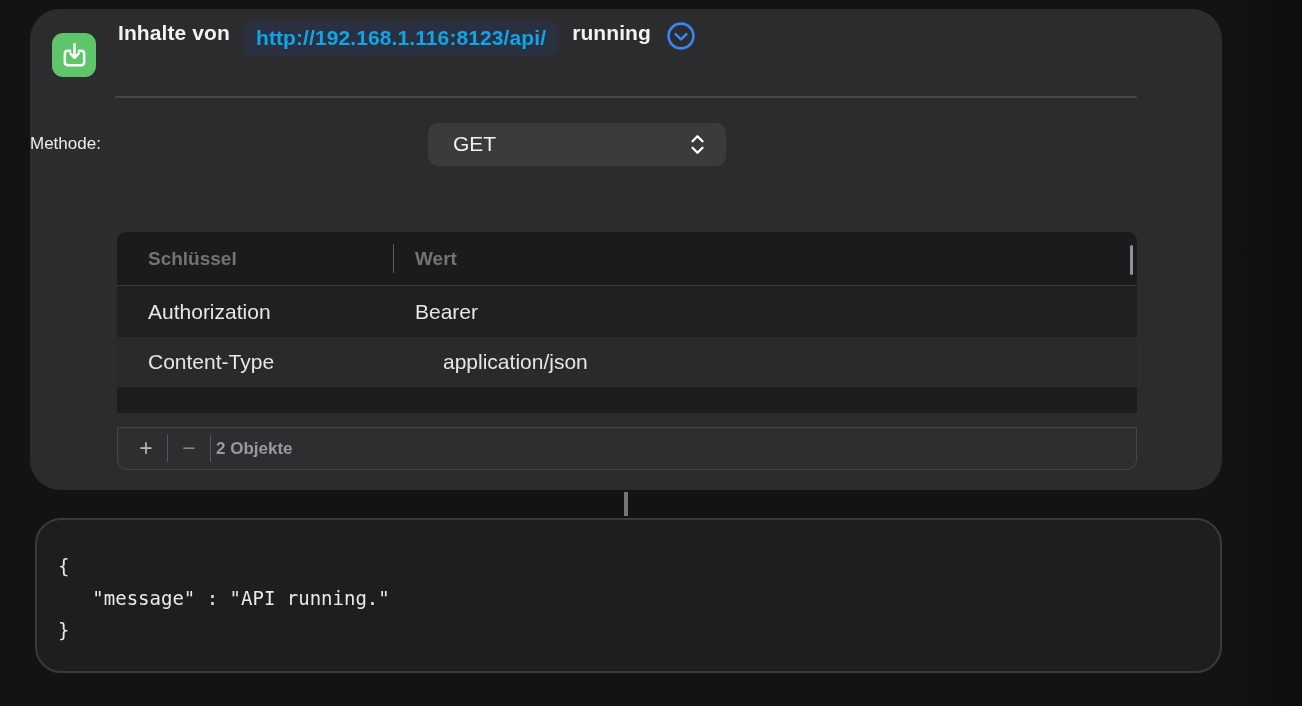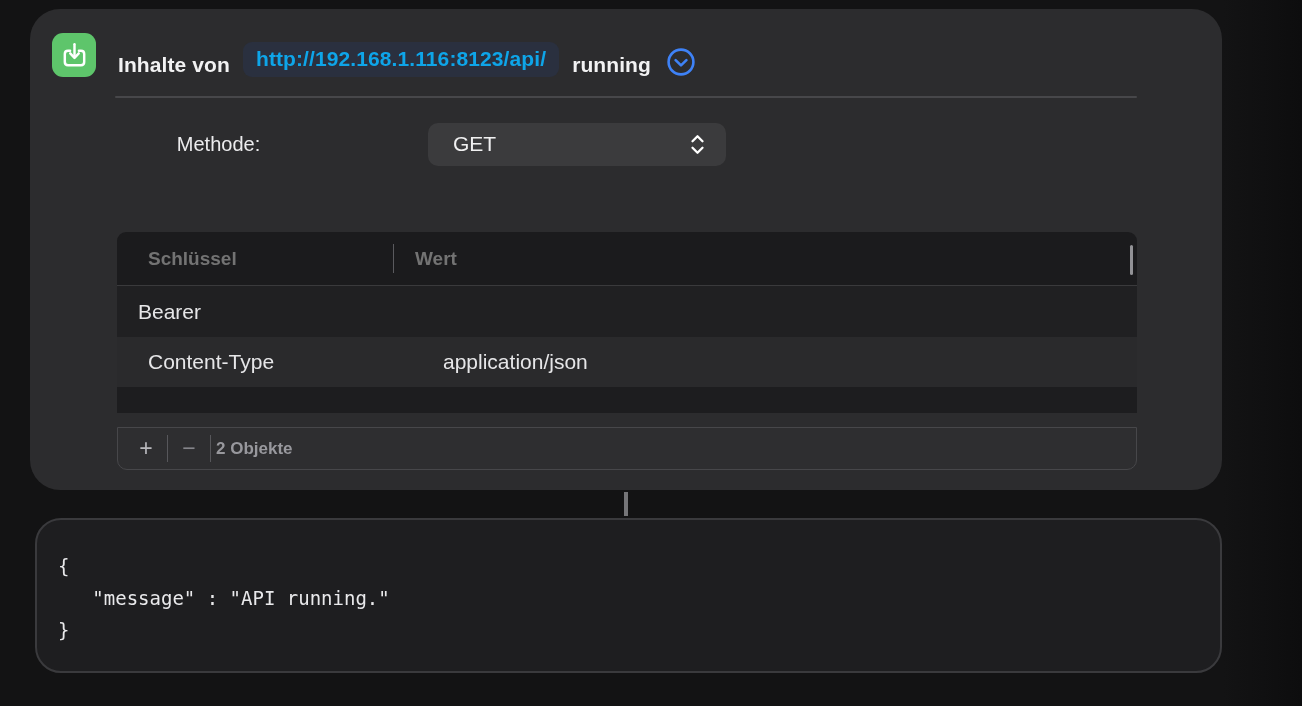--- a/index.html
+++ b/index.html
@@ -14,42 +14,42 @@
   .action-card {
     position:absolute; left:30px; top:9px; width:1192px; height:481px;
     background:#2c2c2e; border-radius:30px;
   }
   .app-icon {
     position:absolute; left:22px; top:24px; width:44px; height:44px;
     border-radius:11px; background:#5ec56b;
     display:flex; align-items:center; justify-content:center;
   }
   .title-row {
-    position:absolute; left:88px; top:24px; height:44px;
-    display:flex; align-items:flex-end; gap:13px;
+    position:absolute; left:88px; top:12px; height:44px;
+    display:flex; align-items:flex-start; gap:13px;
     font-size:21px; font-weight:700; color:#f2f2f3; letter-spacing:.1px;
   }
   .url-pill {
     background:#2a303f; color:#0ea5e9; border-radius:9px;
     padding:5px 13px 6px 13px; font-weight:700; cursor:default;
   }
   .chev-circle { display:flex; align-items:center; margin-left:2px; }
 
   .separator {
     position:absolute; left:85px; top:87px; width:1022px; height:2px;
     background:#47474a; border-radius:1px;
   }
 
   
   .method-row {
     position:absolute; left:0; top:113px; width:100%; height:44px;
     display:flex; align-items:center;
   }
   .method-label {
-    width:377px; text-align:center; font-size:20px; color:#ececee;
+    width:377px; text-align:left; font-size:17px; color:#ececee;
   }
   .method-select {
     margin-left:21px; width:298px; height:43px; background:#3b3b3d;
     border-radius:10px; display:flex; align-items:center;
     padding:0 20px 0 25px; color:#f0f0f1; font-size:21px;
   }
   .method-select .updown { margin-left:auto; display:flex; }
 
   
   .headers-table {
@@ -149,20 +149,21 @@
     </div>
 
     <div class="headers-table">
       <div class="thead">
         <span class="th-key">Schlüssel</span>
         <span class="col-div"></span>
         <span class="th-val">Wert</span>
         <span class="scroll-thumb"></span>
       </div>
       <div class="trow odd">
+        <span class="cell-key">Authorization</span>
         <span class="cell-val">Bearer</span>
       </div>
       <div class="trow even">
         <span class="cell-key">Content-Type</span>
         <span class="cell-val">application/json</span>
       </div>
       <div class="row-empty"></div>
     </div>
 
     <div class="table-footer">

